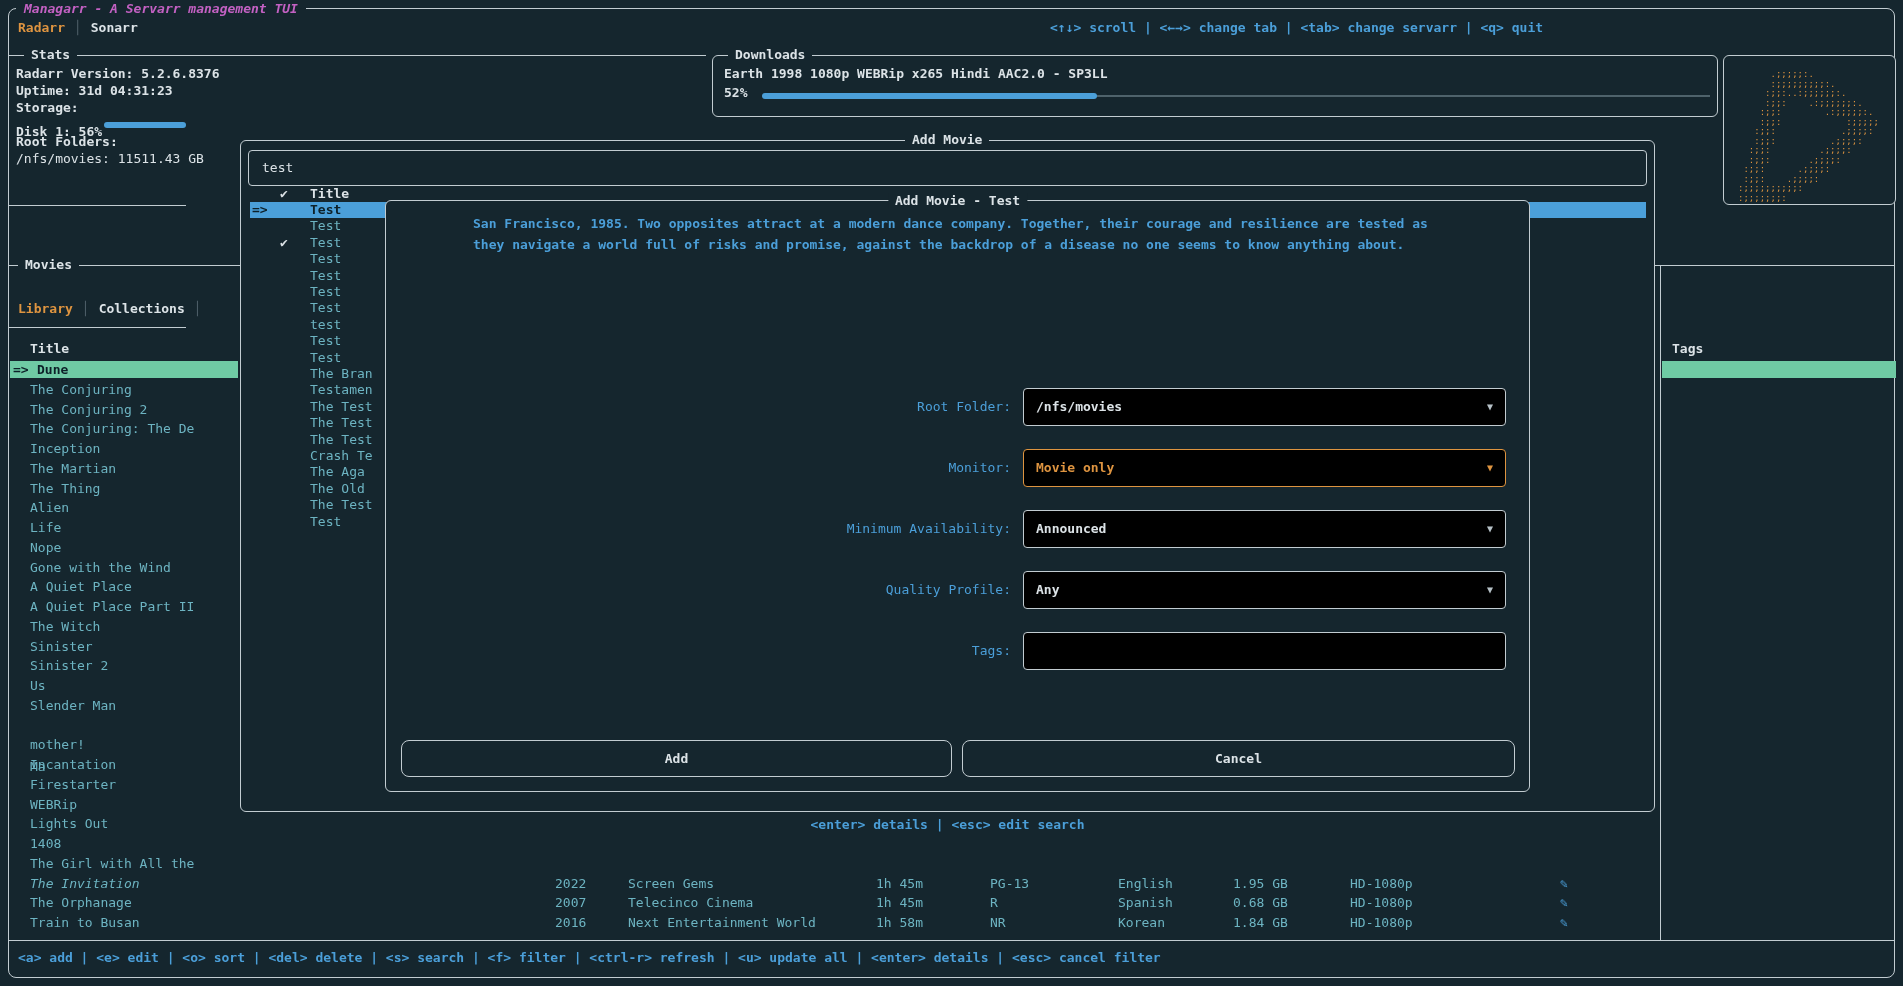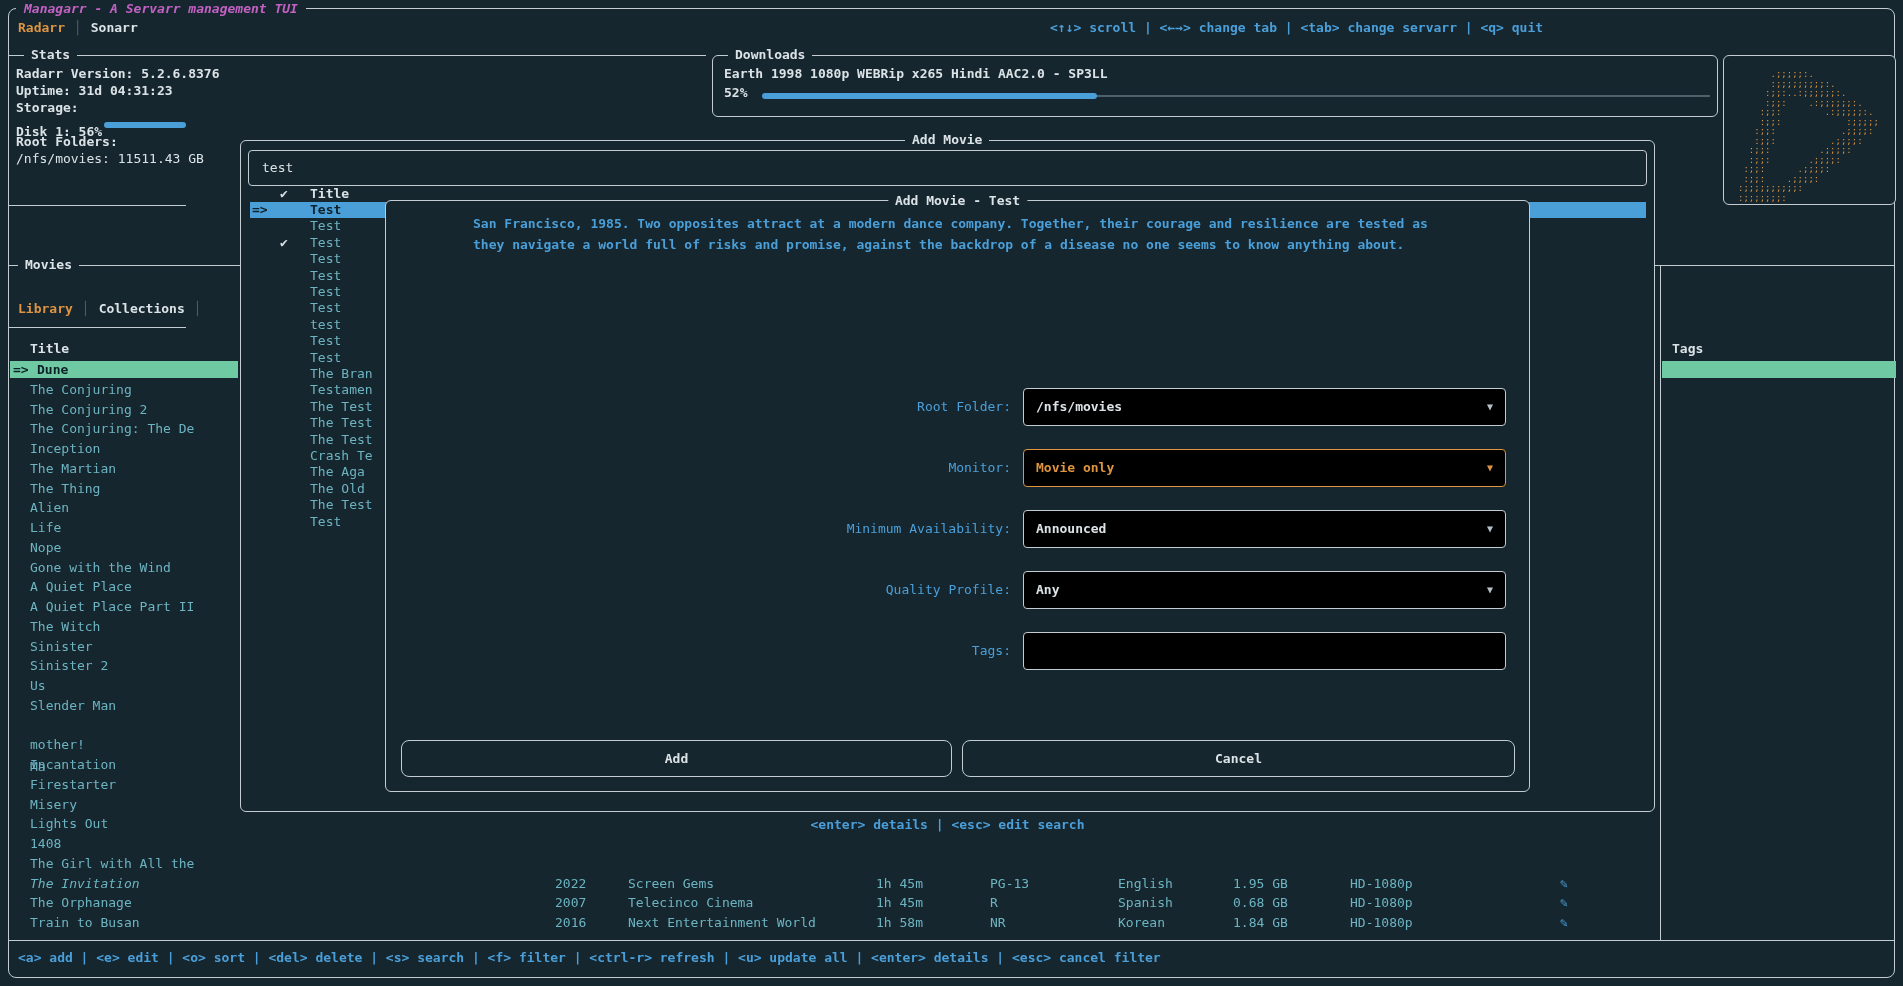--- a/index.html
+++ b/index.html
@@ -167,21 +167,21 @@
     <div class="lib-row" style="top: 736.25px;">
       <div class="row-title">mother!</div>
     </div>
     <div class="lib-row" style="top: 756px;">
       <div class="row-title">Incantation</div>
     </div>
     <div class="lib-row" style="top: 775.75px;">
       <div class="row-title">Firestarter</div>
     </div>
     <div class="lib-row" style="top: 795.5px;">
-      <div class="row-title">Misery</div>
+      <div class="row-title">WEBRip</div>
     </div>
     <div class="lib-row" style="top: 815.25px;">
       <div class="row-title">Lights Out</div>
     </div>
     <div class="lib-row" style="top: 835px;">
       <div class="row-title">1408</div>
     </div>
     <div class="lib-row" style="top: 854.75px;">
       <div class="row-title">The Girl with All the</div>
     </div>

